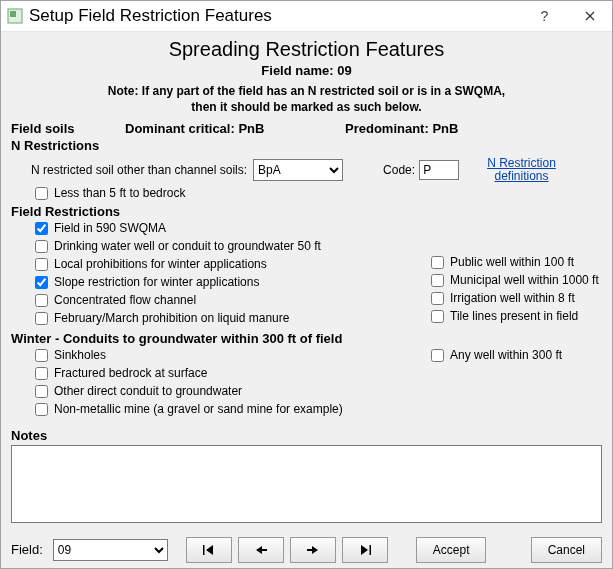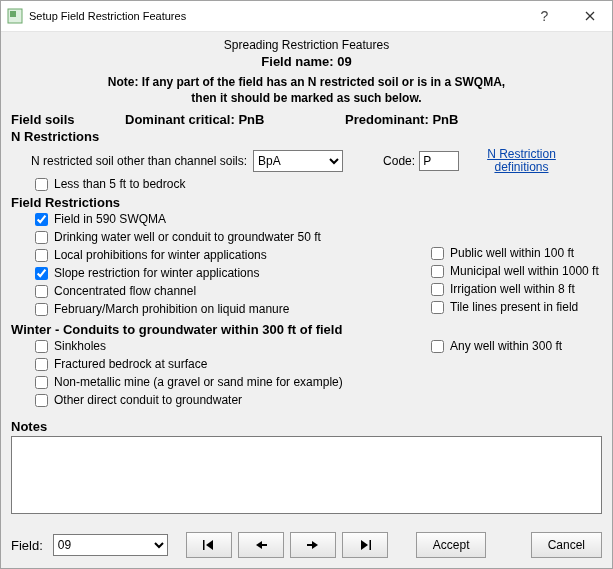--- a/index.html
+++ b/index.html
@@ -28,42 +28,42 @@
     border-bottom: 1px solid #e5e5e5;
   }
   .titlebar .icon {
     width: 16px;
     height: 16px;
     margin-right: 6px;
     display: inline-block;
   }
   .titlebar .title {
     flex: 1;
-    font-size: 11px;
+    font-size: 17px;
     color: #000;
   }
   .titlebar .winbtn {
     width: 45px;
     height: 30px;
     display: flex;
     align-items: center;
     justify-content: center;
     color: #444;
     font-size: 14px;
   }
   .content {
     padding: 4px 10px 8px 10px;
     flex: 1;
     display: flex;
     flex-direction: column;
     color: #000;
   }
   .heading1 {
     text-align: center;
-    font-size: 12px;
+    font-size: 20px;
     font-weight: normal;
     margin-top: 2px;
   }
   .heading2 {
     text-align: center;
     font-size: 13px;
     font-weight: bold;
     margin-top: 2px;
   }
   .note {
@@ -309,25 +309,25 @@
         <div class="cb-row">
             <input type="checkbox" style="">
             <span>Sinkholes</span>
           </div>
         <div class="cb-row">
             <input type="checkbox" style="">
             <span>Fractured bedrock at surface</span>
           </div>
         <div class="cb-row">
             <input type="checkbox" style="">
+            <span>Other direct conduit to groundwater</span>
+          </div>
+        <div class="cb-row">
+            <input type="checkbox" style="">
             <span>Non-metallic mine (a gravel or sand mine for example)</span>
-          </div>
-        <div class="cb-row">
-            <input type="checkbox" style="">
-            <span>Other direct conduit to groundwater</span>
           </div>
       </div>
       <div class="col2">
         <div class="cb-row" style="margin-left:0">
             <input type="checkbox" style="">
             <span>Any well within 300 ft</span>
           </div>
       </div>
     </div>
 

